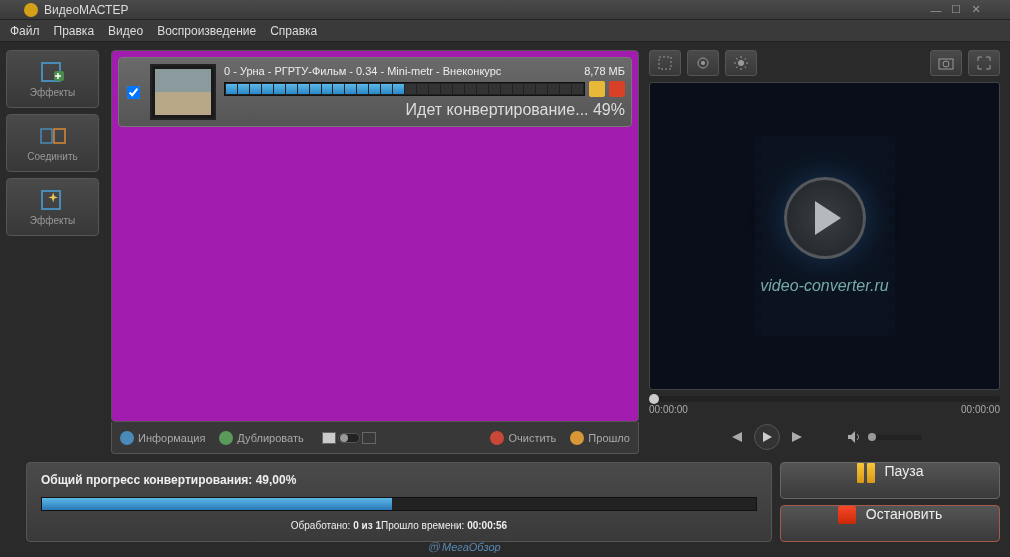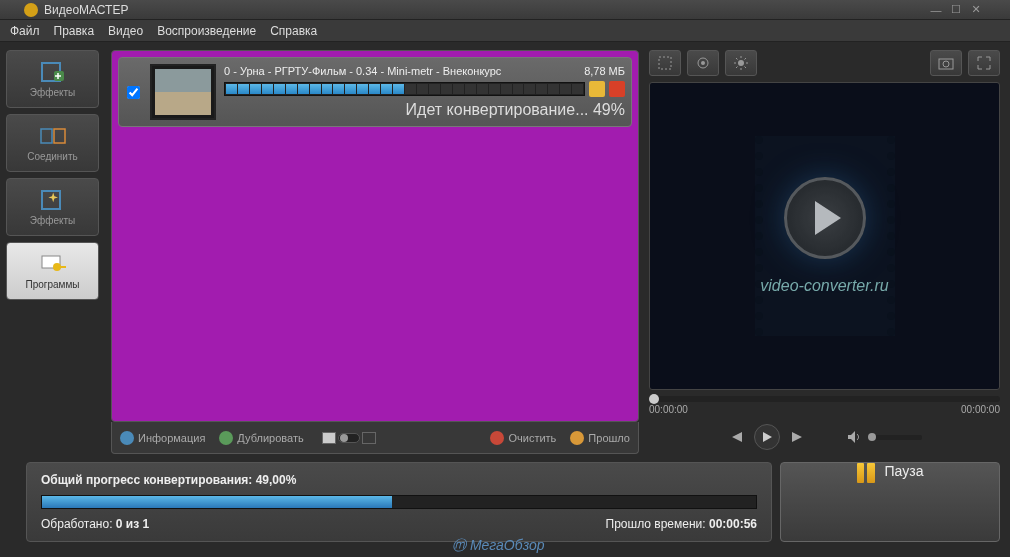--- a/index.html
+++ b/index.html
@@ -50,28 +50,28 @@
 .pc-btn { color: #aaa; cursor: pointer; display: flex; align-items: center; }
 .pc-play { width: 26px; height: 26px; border-radius: 50%; background: #333; border: 1px solid #555; display: flex; align-items: center; justify-content: center; }
 .vol { margin-left: 30px; display: flex; align-items: center; gap: 6px; }
 .vol-bar { width: 54px; height: 5px; background: #222; border-radius: 2px; position: relative; }
 .vol-knob { width: 8px; height: 8px; background: #999; border-radius: 50%; position: absolute; left: 0; top: -2px; }
 .bottom { height: 86px; display: flex; gap: 8px; padding: 0 10px 6px; margin-left: 16px; }
 .progress-panel { flex: 1; background: linear-gradient(#4a4a4a,#3a3a3a); border: 1px solid #555; border-radius: 4px; padding: 10px 14px; display: flex; flex-direction: column; justify-content: space-between; }
 .prog-label { color: #eee; font-size: 12px; font-weight: bold; }
 .big-bar { height: 14px; background: #222; border: 1px solid #111; margin: 6px 0; position: relative; }
 .big-fill { height: 100%; width: 49%; background: linear-gradient(#5bb8e8,#2a78b8); }
-.prog-row2 { display: flex; justify-content: space-between; color: #eee; font-size: 12px; }
+.prog-row2 { display: flex; justify-content: center; color: #eee; font-size: 10px; }
 .action-col { width: 220px; display: flex; flex-direction: column; gap: 6px; }
 .act-btn { flex: 1; background: linear-gradient(#555,#3a3a3a); border: 1px solid #666; border-radius: 4px; display: flex; align-items: flex-start; justify-content: center; gap: 10px; cursor: pointer; color: #eee; font-size: 14px; }
 .act-btn.stop { border-color: #a85a4a; }
 .act-icon-pause { width: 18px; height: 20px; display: flex; gap: 3px; }
 .act-icon-pause span { flex: 1; background: linear-gradient(#f8c838,#d89818); border-radius: 1px; }
 .act-icon-stop { width: 18px; height: 18px; background: linear-gradient(#f84828,#c82808); border-radius: 2px; }
-.watermark { position: absolute; bottom: 2px; left: 452px; color: #5a8ab8; font-size: 14px; font-style: italic; }
+.watermark { position: absolute; bottom: 2px; left: 428px; color: #5a8ab8; font-size: 11px; font-style: italic; }
 .toggle-view { display: flex; align-items: center; gap: 2px; margin-left: 4px; }
 .tv-seg { width: 14px; height: 12px; border: 1px solid #666; }
 .tv-sw { width: 22px; height: 10px; background: #222; border-radius: 5px; border: 1px solid #555; position: relative; }
 .tv-knob { width: 8px; height: 8px; background: #999; border-radius: 50%; position: absolute; left: 1px; top: 0; }
 </style>
 </head>
 <body>
 
 <div class="titlebar">
   <div class="app-icon"></div>
@@ -112,30 +112,20 @@
     </div>
     <div class="sb-btn">
       <div class="sb-icon">
           <svg width="26" height="22">
             <rect x="2" y="2" width="18" height="18" fill="none" stroke="#4a8ab8" stroke-width="2"></rect>
             <path d="M14 4l2 6 6 2-6 2-2 6-2-6-6-2 6-2z" fill="#e8c858" transform="scale(0.6) translate(8,2)"></path>
           </svg>
         </div>
       <span>Эффекты</span>
     </div>
-    <div class="sb-btn active">
-      <div class="sb-icon">
-          <svg width="26" height="20">
-            <rect x="2" y="2" width="18" height="12" fill="#fff" stroke="#888"></rect>
-            <circle cx="17" cy="13" r="4" fill="#e8b818"></circle>
-            <rect x="20" y="12" width="6" height="2" fill="#e8b818"></rect>
-          </svg>
-        </div>
-      <span>Программы</span>
-    </div>
   </div>
 
   <div class="center">
     <div class="list-area">
       <div class="item">
         <input type="checkbox" checked="" style="">
         <div class="thumb">
             <div class="thumb-inner"></div>
           </div>
         <div class="item-info">
@@ -300,16 +290,20 @@
     </div>
   </div>
   <div class="action-col">
     <div class="act-btn">
       <div class="act-icon-pause">
           <span></span>
           <span></span>
         </div>
       <span>Пауза</span>
     </div>
+    <div class="act-btn stop">
+      <div class="act-icon-stop"></div>
+      <span>Остановить</span>
+    </div>
   </div>
 </div>
 
 <div class="watermark">ⓜ <span>МегаОбзор</span></div>
 
 </body></html>

